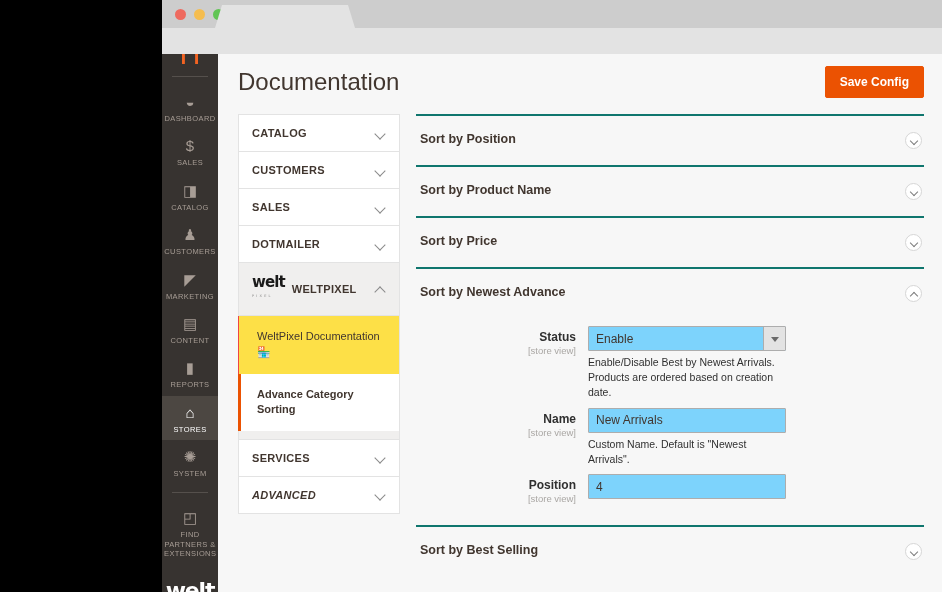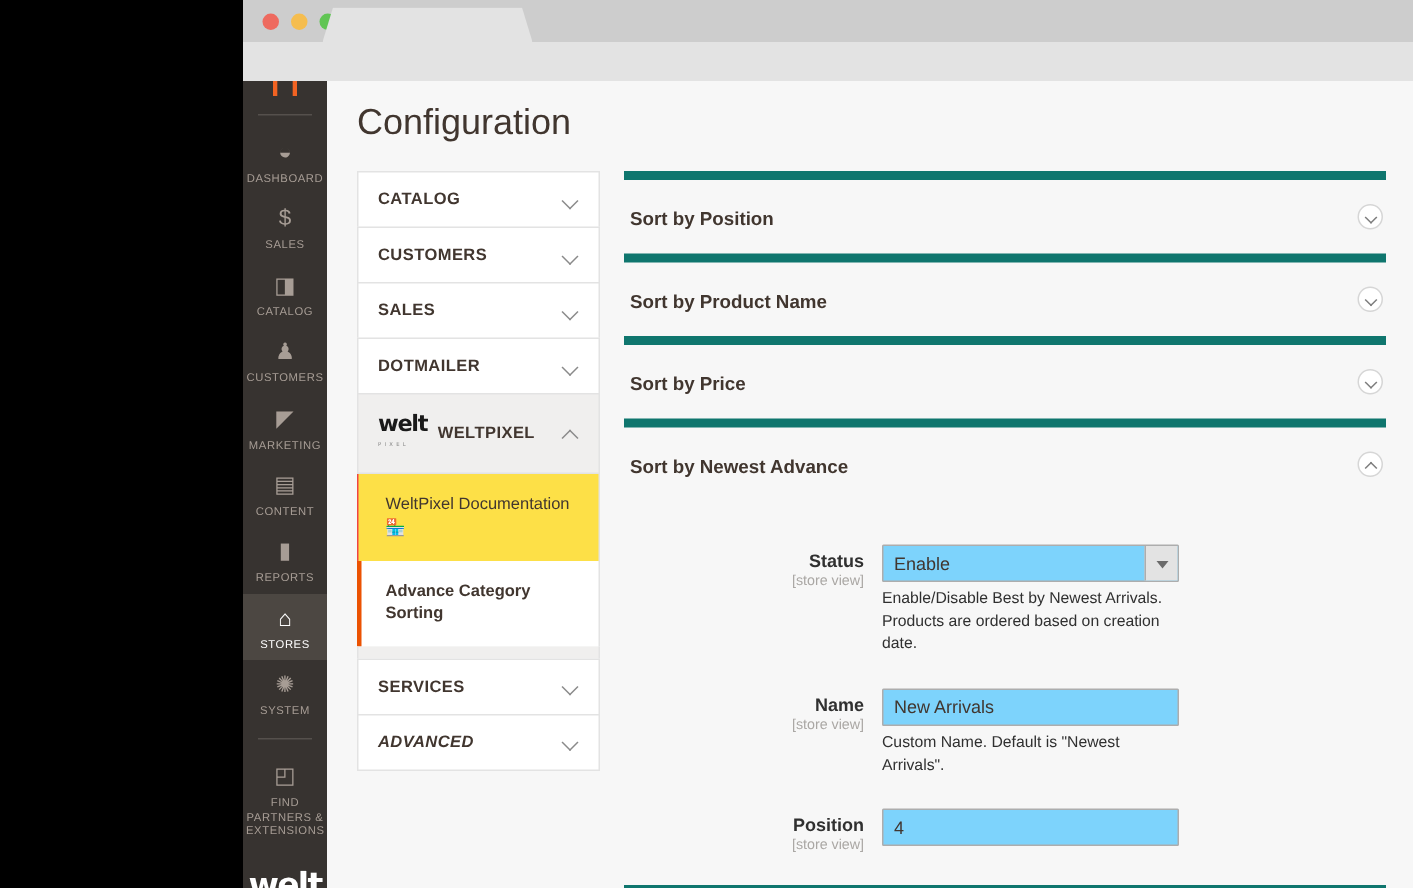--- a/index.html
+++ b/index.html
@@ -190,23 +190,23 @@
     color: #41362f;
   }
   .sub-gap { height: 8px; background: #f0efee;
     border-left: 1px solid #e3e3e3; border-right: 1px solid #e3e3e3; }
 
   
   #config-content {
     flex: 1; min-width: 0; padding-top: 4px;
   }
   .accordion-row {
-    border-top: 6px solid #0f766e;
+    border-top: 2px solid #0f766e;
     padding: 16px 2px 16px 4px;
-    display: flex; align-items: flex-end;
+    display: flex; align-items: flex-start;
     cursor: pointer;
   }
   .accordion-row .acc-title {
     font-size: 12.5px; font-weight: bold; color: #41362f;
     flex: 1;
   }
   .circle-chev {
     width: 17px; height: 17px; border-radius: 50%;
     border: 1px solid #d6d6d6; background: #fff;
     position: relative; flex-shrink: 0;
@@ -217,21 +217,21 @@
     border-right: 1.4px solid #7d7d7d;
     border-bottom: 1.4px solid #7d7d7d;
     transform: rotate(45deg);
   }
   .circle-chev.up::before { transform: rotate(-135deg); top: 7px; }
 
   .fieldset {
     padding: 8px 0 14px 0;
   }
   .field-row {
-    display: flex; margin-bottom: 7px; margin-top: 21px;
+    display: flex; margin-bottom: 7px;
   }
   .field-label-col {
     width: 172px; flex-shrink: 0;
     text-align: right; padding-right: 12px; padding-top: 4px;
   }
   .field-label {
     font-size: 12px; font-weight: bold; color: #303030;
     display: block; line-height: 1.2;
   }
   .field-scope {
@@ -331,21 +331,22 @@
 
       <div id="sidebar-brand">
         <span class="welt-word">welt</span>
         
       </div>
     </div>
 
     <div id="admin-main">
 
       <div id="page-header">
-        <h1 id="page-title">Configuration</h1>
+        <h1 id="page-title">Documentation</h1>
+        <button id="save-config-button">Save Config</button>
       </div>
 
       <div id="page-body">
 
         <div id="config-nav">
 
           <div class="config-section">
             <span class="sec-title">CATALOG</span>
             <span class="chev"></span>
           </div>

